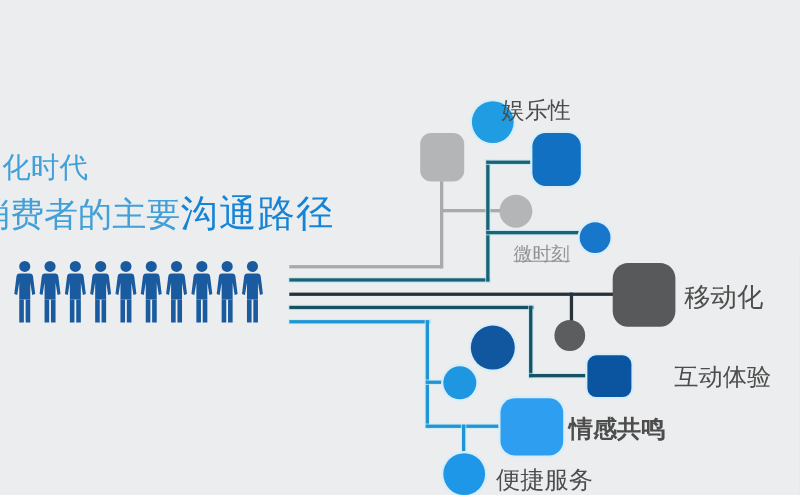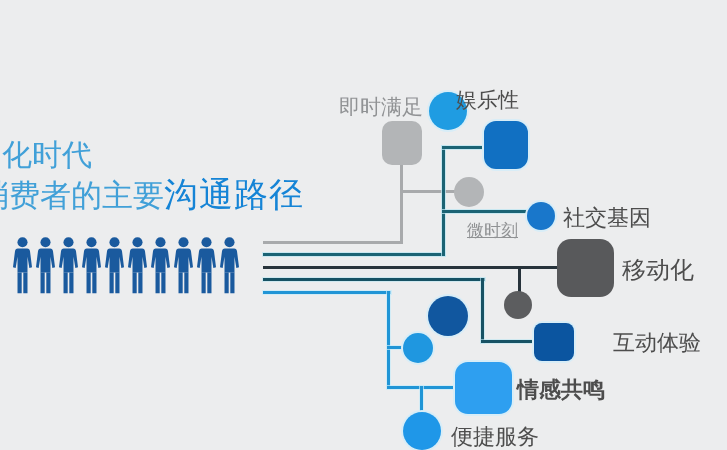--- a/index.html
+++ b/index.html
@@ -1,21 +1,21 @@
 <!DOCTYPE html>
 <html><head>
 <meta charset="utf-8">
 <style>
   html,body{margin:0;padding:0;}
   body{font-family:"Liberation Sans","DejaVu Sans",sans-serif;background:#dfe0e1;}
   .stage{position:relative;width:727px;height:450px;background:#ecedee;overflow:hidden;}
 
   
   .title{position:absolute;left:0;top:138px;width:340px;}
-  .title .t1{position:absolute;left:2px;top:0;font-size:30px;line-height:1.1;color:#41a0d8;white-space:nowrap;}
+  .title .t1{position:absolute;left:2px;top:0;font-size:26px;line-height:1.1;color:#41a0d8;white-space:nowrap;}
   .title .t2{position:absolute;left:-22px;top:37px;font-size:31px;line-height:1.15;color:#41a0d8;white-space:nowrap;}
   .title .t2 b{font-size:34px;font-weight:400;color:#1584d6;letter-spacing:1px;}
 
   
   .people{position:absolute;left:12px;top:237px;display:flex;gap:2px;}
   .people svg{display:block;}
   .people path,.people circle{fill:#1a5a9e;}
 
   
   .ln{position:absolute;}
@@ -157,22 +157,20 @@
   <div class="node c-micro"></div>
   <div class="node c-social halo"></div>
   <div class="node sq-mobile"></div>
   <div class="node c-dkgray"></div>
   <div class="node c-navy halo"></div>
   <div class="node sq-interact halo"></div>
   <div class="node c-sky halo"></div>
   <div class="node sq-emotion halo"></div>
   <div class="node c-service halo"></div>
 
-  <div class="lbl grayish lb-instant">即时满足</div>
   <div class="lbl lb-entertain">娱乐性</div>
   <div class="lbl grayish lb-micro">微时刻</div>
-  <div class="lbl lb-social">社交基因</div>
   <div class="lbl lb-mobile">移动化</div>
   <div class="lbl lb-interact">互动体验</div>
   <div class="lbl lb-emotion">情感共鸣</div>
   <div class="lbl lb-service">便捷服务</div>
 
 </div>
 
 </body></html>

